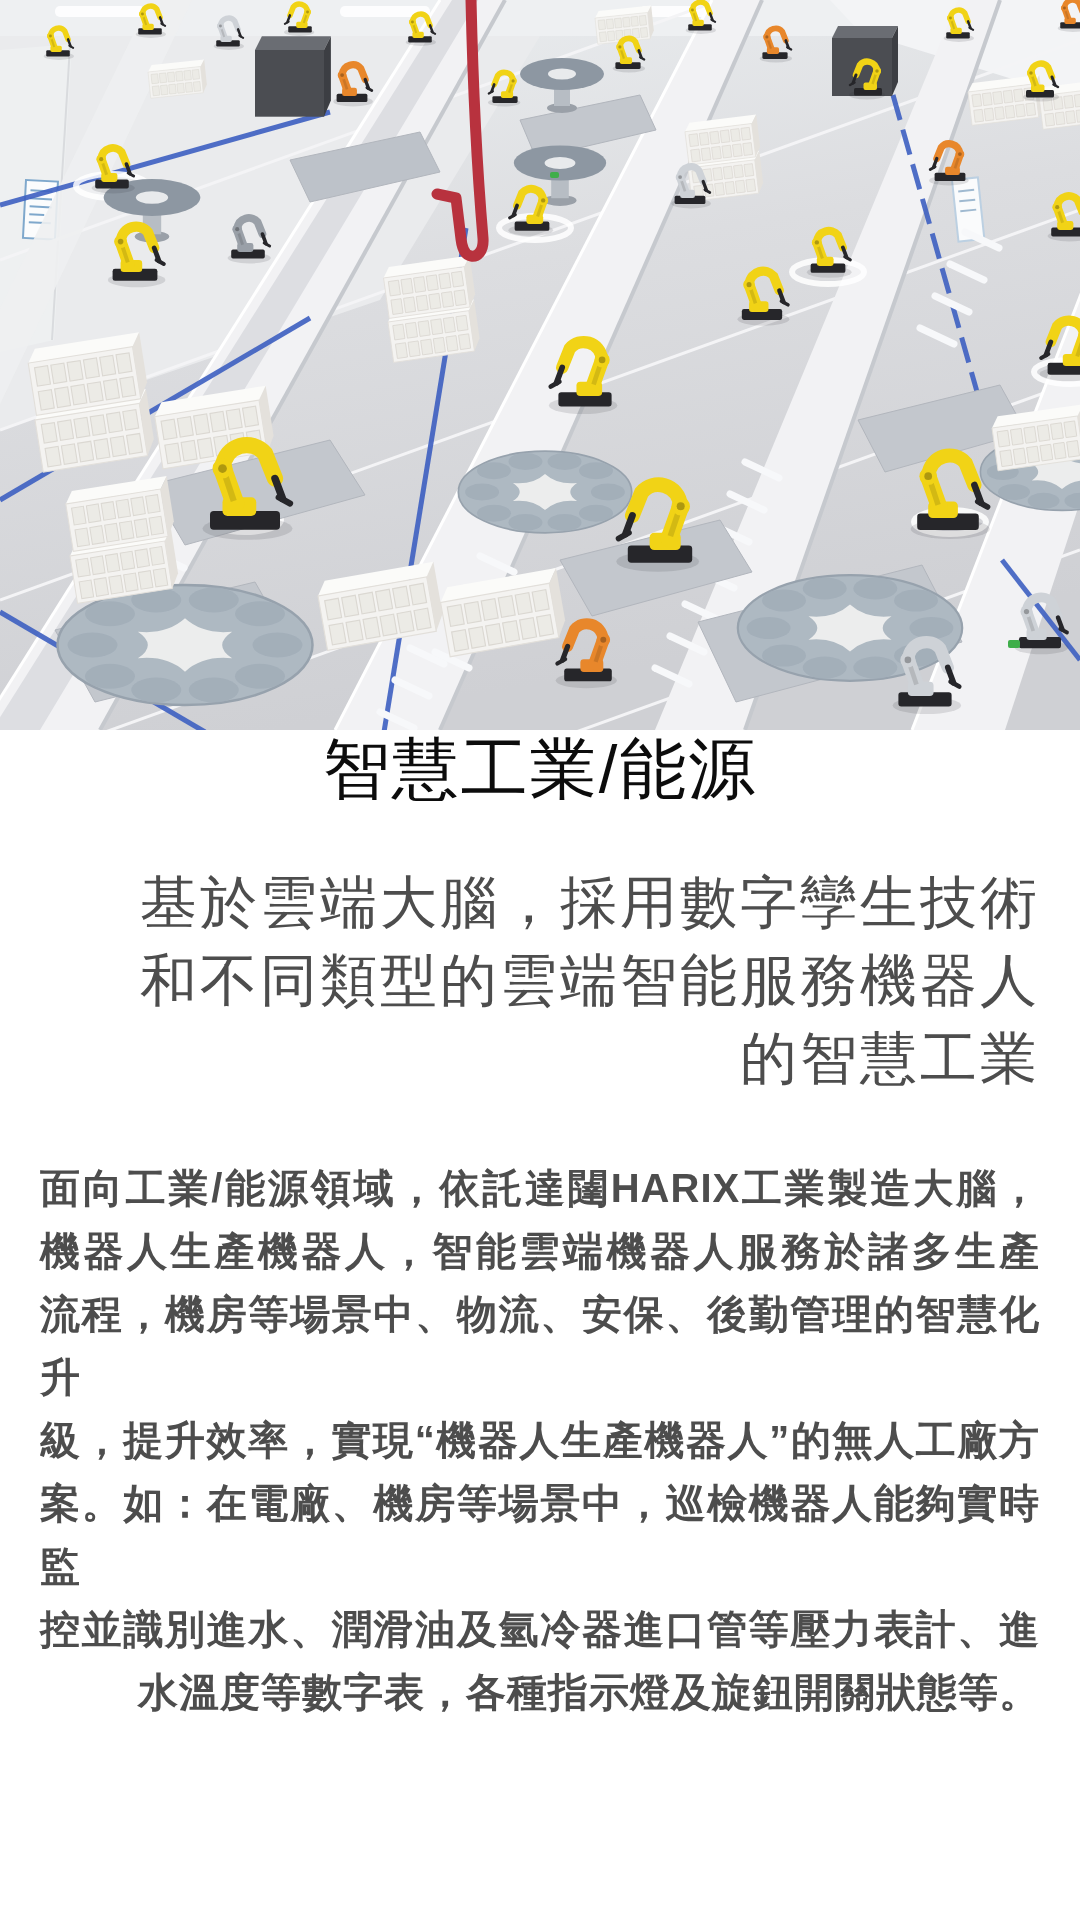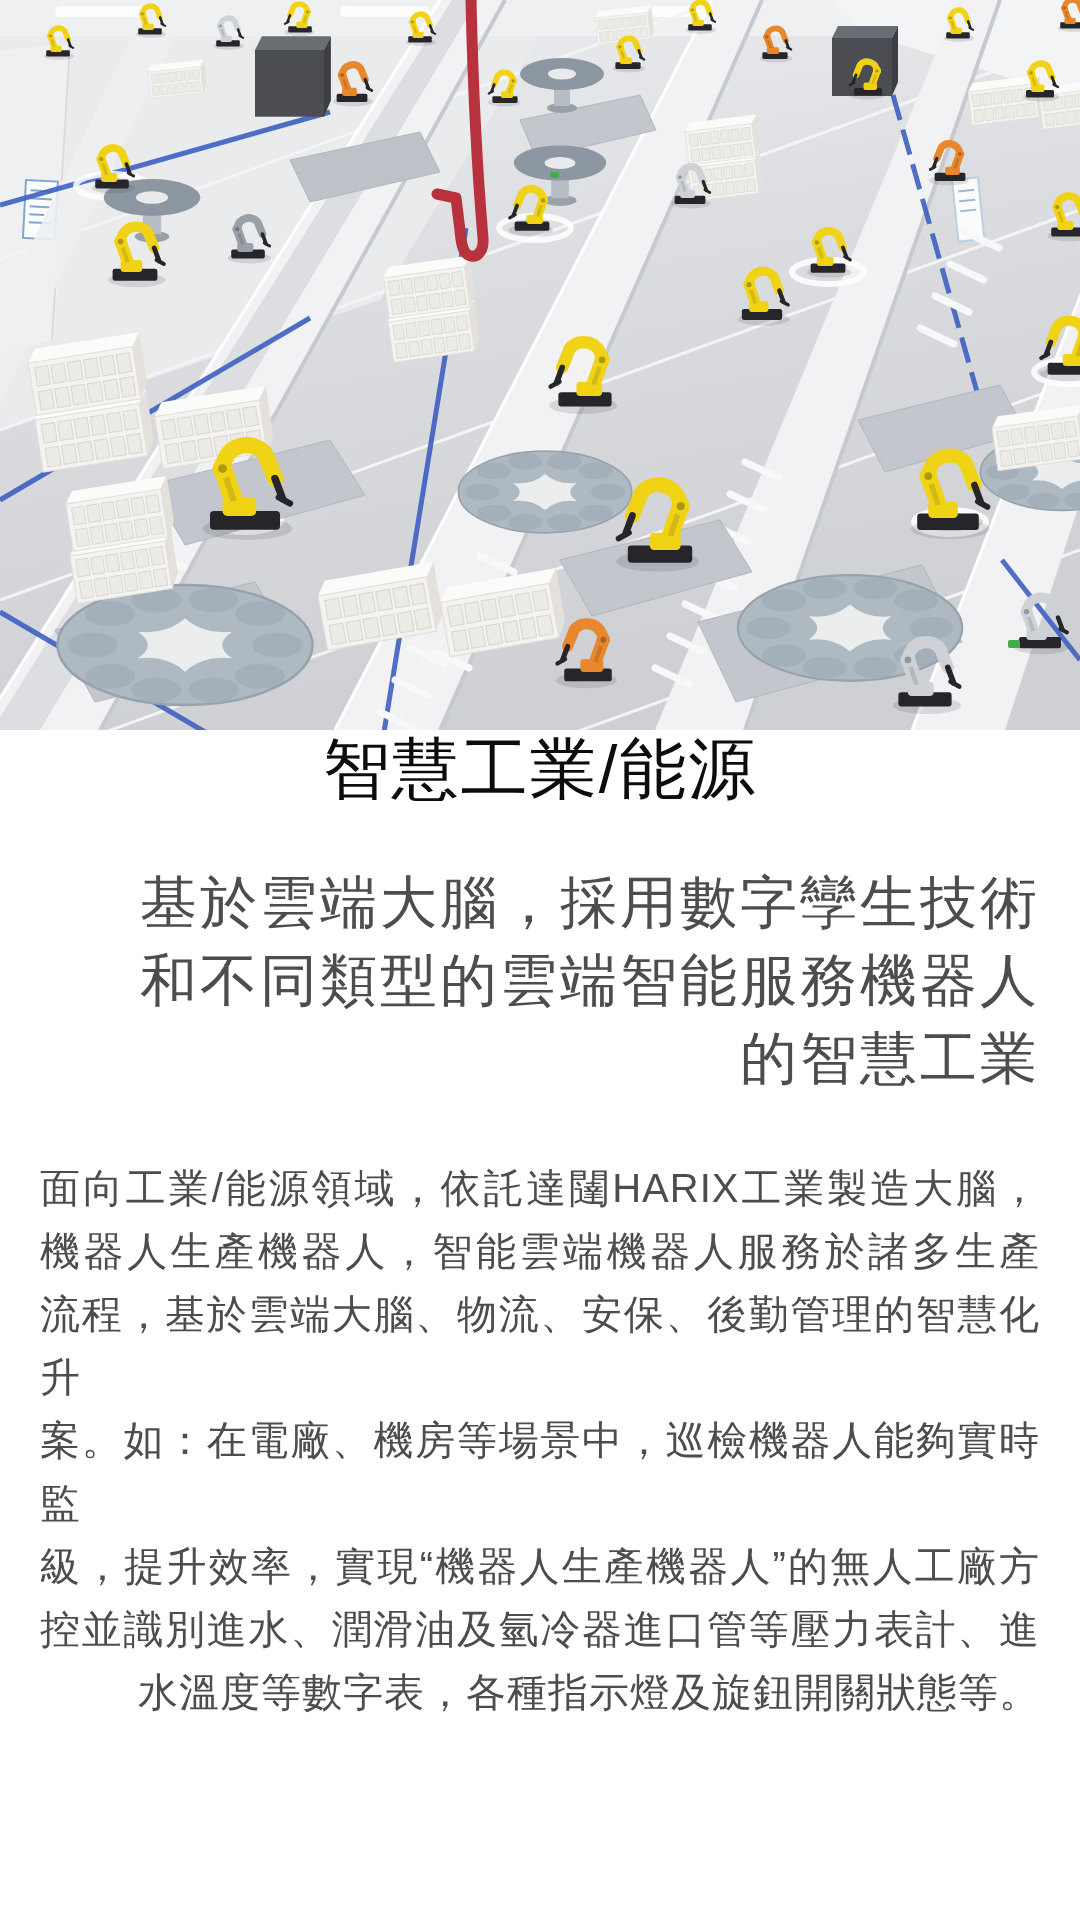--- a/index.html
+++ b/index.html
@@ -17,21 +17,21 @@
   }
   .hero{width:1080px;height:730px;display:block;background:#d9dadd;}
   .content{width:1080px;padding:0 40px 180px 40px;text-align:center;}
   .page-title{
     font-size:67px; font-weight:500; letter-spacing:2px;
     color:var(--title-color); line-height:1.15;
   }
   .subtitle{margin-top:56px; color:var(--text-color); font-weight:400;text-align:right;}
   .subtitle-line{font-size:57px; line-height:78px; letter-spacing:3px; white-space:nowrap;}
   .body-text{
-    margin:60px auto 0 auto; max-width:1000px; color:var(--text-color); font-weight:400;
+    margin:60px auto 0 auto; max-width:1000px; color:var(--text-color); font-weight:700;
   }
   .body-line{font-size:40px; line-height:63px; letter-spacing:1px;}
   .body-line.justify{text-align:justify; text-align-last:justify;}
   .body-line.last{text-align:right;}
   svg .r-y{color:var(--robot-yellow);}
   svg .r-o{color:var(--robot-orange);}
   svg .r-s{color:var(--robot-silver);}
   svg .r-g{color:#9aa0a8;}
 </style>
 </head>
@@ -367,19 +367,19 @@
 
   <div class="subtitle">
     <div class="subtitle-line">基於雲端大腦，採用數字孿生技術</div>
     <div class="subtitle-line">和不同類型的雲端智能服務機器人</div>
     <div class="subtitle-line">的智慧工業</div>
   </div>
 
   <div class="body-text">
     <div class="body-line justify">面向工業/能源領域，依託達闥HARIX工業製造大腦，</div>
     <div class="body-line justify">機器人生產機器人，智能雲端機器人服務於諸多生產</div>
-    <div class="body-line justify">流程，基於雲端大腦、物流、安保、後勤管理的智慧化升</div>
+    <div class="body-line justify">流程，機房等場景中、物流、安保、後勤管理的智慧化升</div>
+    <div class="body-line justify">級，提升效率，實現“機器人生產機器人”的無人工廠方</div>
     <div class="body-line justify">案。如：在電廠、機房等場景中，巡檢機器人能夠實時監</div>
-    <div class="body-line justify">級，提升效率，實現“機器人生產機器人”的無人工廠方</div>
     <div class="body-line justify">控並識別進水、潤滑油及氫冷器進口管等壓力表計、進</div>
     <div class="body-line last">水溫度等數字表，各種指示燈及旋鈕開關狀態等。</div>
   </div>
 </div>
 
 </body></html>

